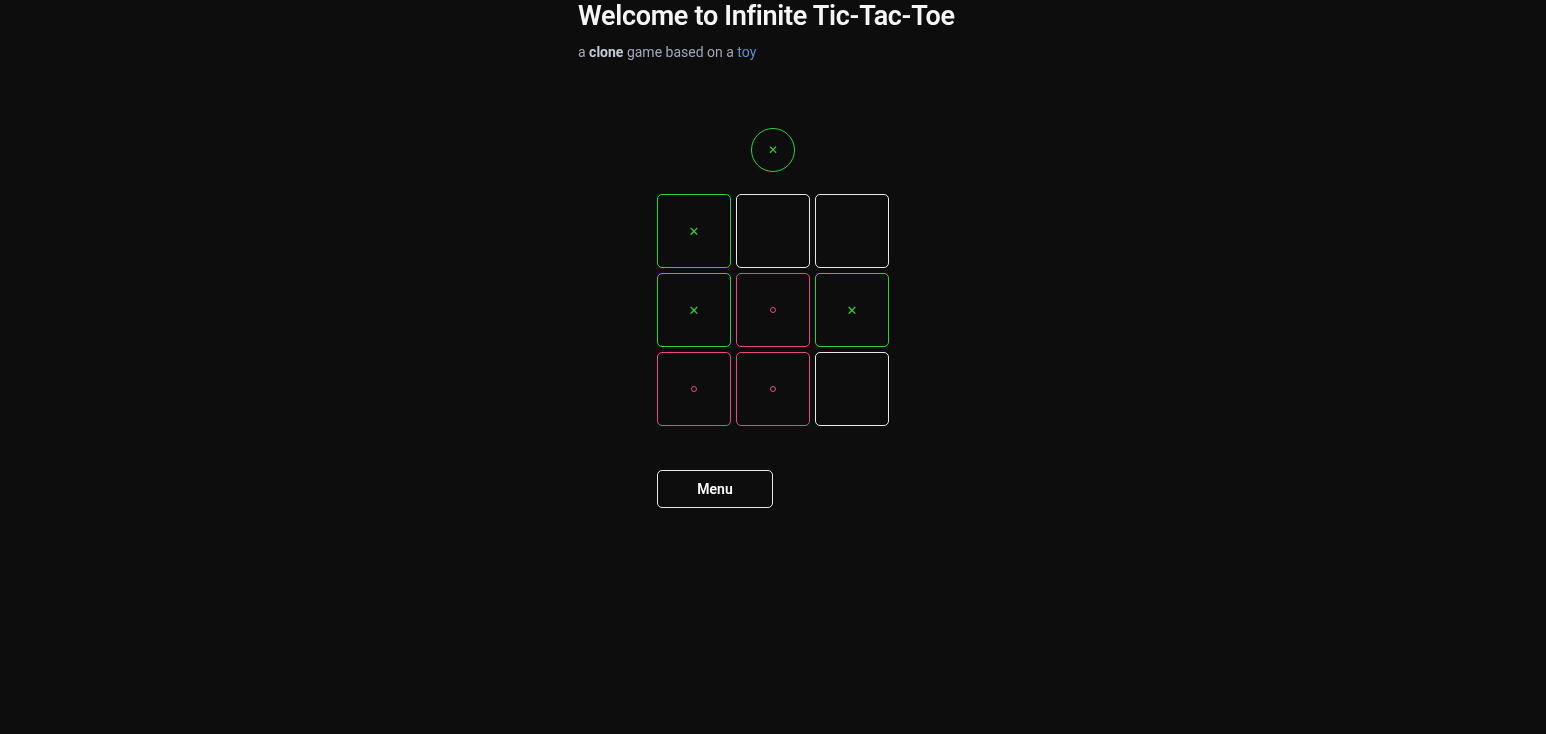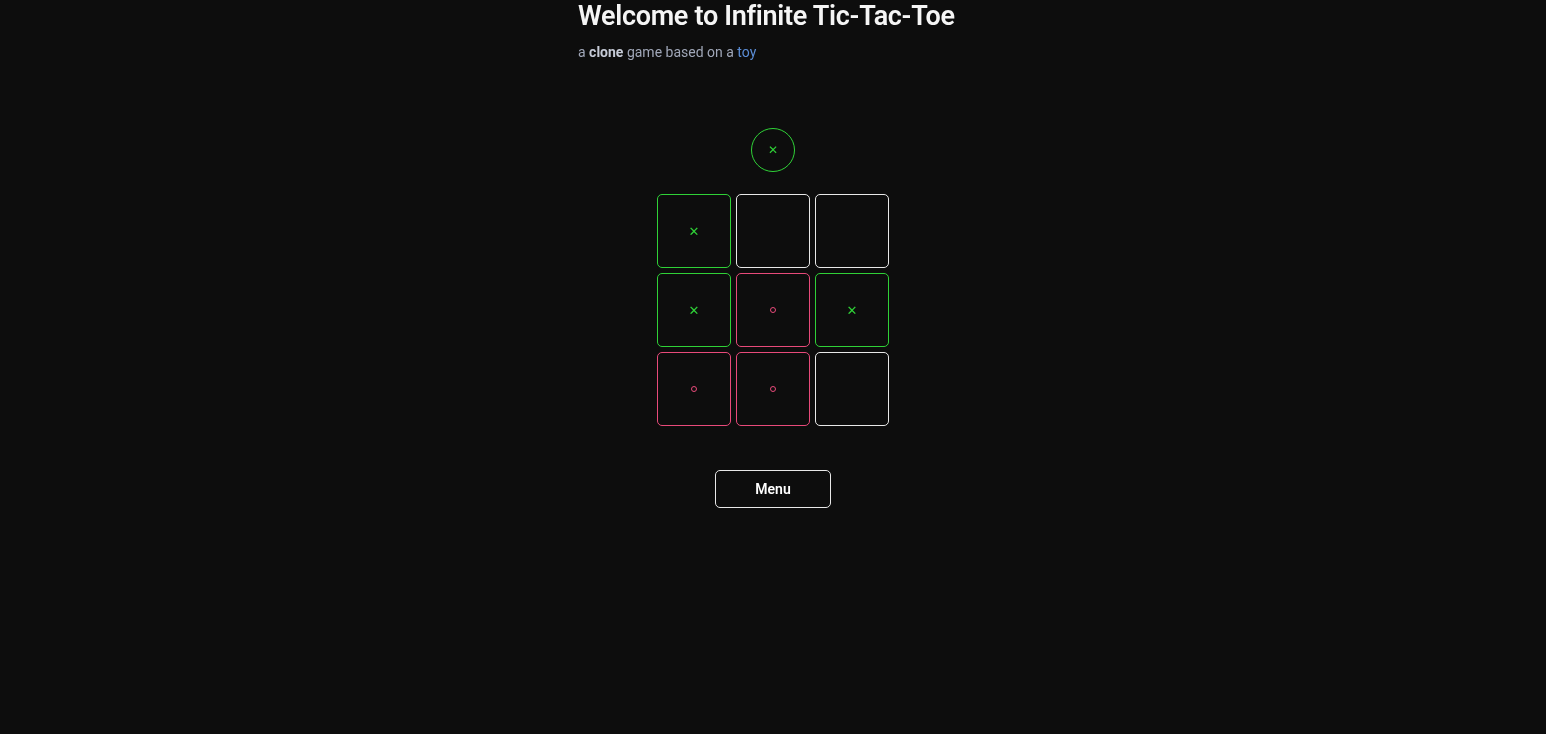--- a/index.html
+++ b/index.html
@@ -111,21 +111,21 @@
       margin-left: calc(50% - 116px);
     }
     .board-wrapper {
       display: flex;
       flex-direction: column;
       align-items: center;
     }
     .menu-wrap {
       width: 232px;
       display: flex;
-      justify-content: center;
+      justify-content: flex-start;
       margin-top: 22px;
     }
   </style>
 </head>
 <body>
 
 <div class="container">
   <div class="header">
     <h1 class="title">Welcome to Infinite Tic-Tac-Toe</h1>
     <p class="subtitle">

